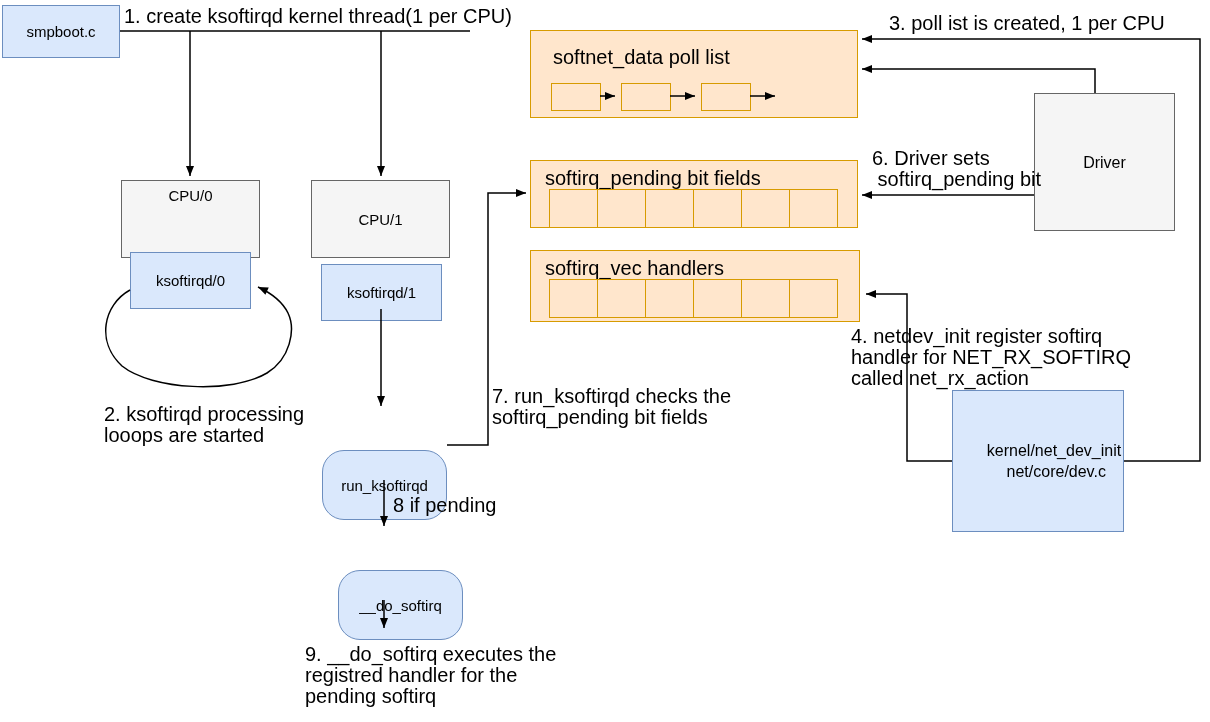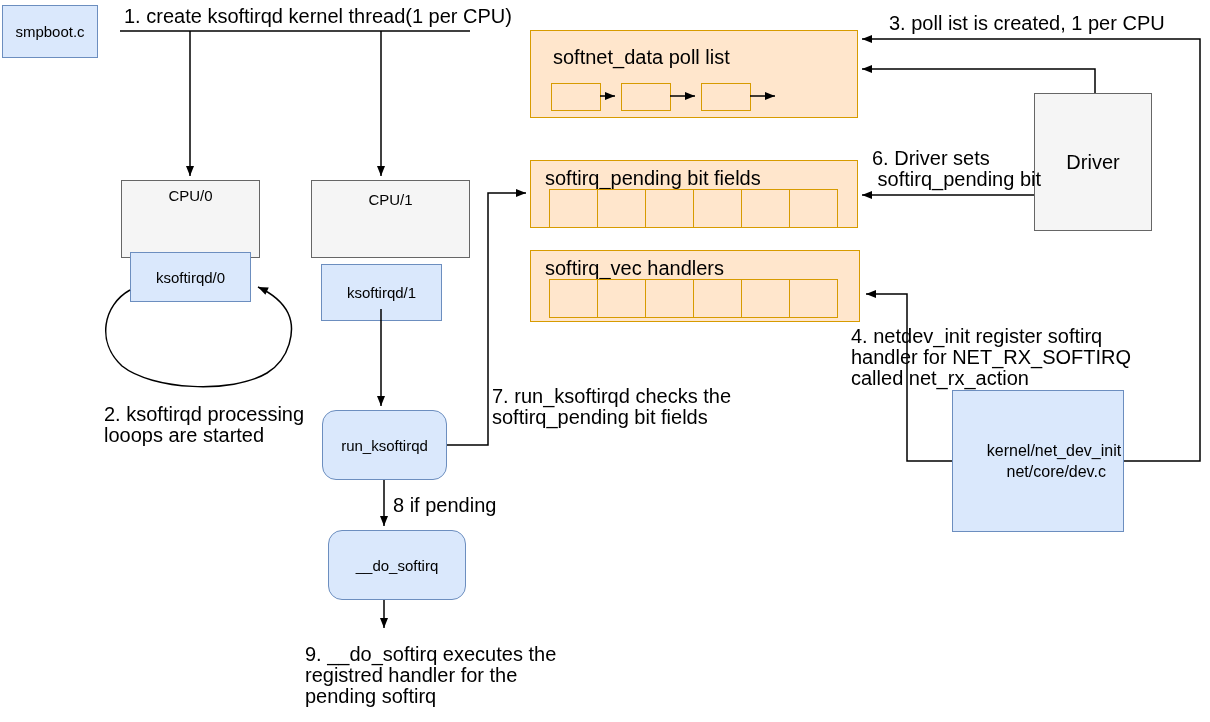--- a/index.html
+++ b/index.html
@@ -14,21 +14,21 @@
     font-family:"Liberation Sans", sans-serif; color:#000; overflow:hidden;
   }
   .node{
     position:absolute; display:flex; align-items:center; justify-content:center;
     box-sizing:border-box; font-size:15px; text-align:center; white-space:pre-wrap;
     line-height:21px;
   }
   .blue{background:var(--blue-fill); border:1px solid var(--blue-stroke);}
   .gray{background:var(--gray-fill); border:1px solid var(--gray-stroke);}
   .orange{background:var(--orange-fill); border:1px solid var(--orange-stroke);}
-  .rounded{border-radius:14px;}
+  .rounded{border-radius:22px;margin-top:40px;}
   .container{display:block;}
   .olabel{position:absolute; left:14px; top:7px; font-size:20px; white-space:nowrap;}
   .bitcells{position:absolute; left:18px; top:28px; display:flex;}
   .bitcell{width:49px; height:39px; border:1px solid var(--orange-stroke);
     margin-left:-1px; box-sizing:border-box;}
   .bitcell:first-child{margin-left:0;}
   .pollcells{position:absolute; left:0; top:0; width:100%; height:100%;}
   .pollcell{position:absolute; top:52px; width:50px; height:28px;
     border:1px solid var(--orange-stroke); box-sizing:border-box;}
   .pollcell:nth-child(1){left:20px;}
@@ -37,31 +37,31 @@
   .ann{position:absolute; font-size:20px; line-height:21px; white-space:pre-wrap;}
   svg.overlay{position:absolute; left:0; top:0; pointer-events:none;}
   .ln{fill:none; stroke:var(--line); stroke-width:1.5;}
 </style>
 </head>
 <body>
 
 <div class="canvas">
 
   <div class="node gray" style="left:121px; top:180px; width:139px; height:78px; align-items:flex-start; padding-top:4px;">CPU/0</div>
-  <div class="node gray" style="left:311px; top:180px; width:159px; height:78px; align-items:flex-start; padding-top:8px;">CPU/1</div>
+  <div class="node gray" style="left:311px; top:180px; width:139px; height:78px; align-items:flex-start; padding-top:28px;">CPU/1</div>
 
-  <div class="node blue" style="left:2px; top:5px; width:96px; height:53px;">smpboot.c</div>
-  <div class="node blue" style="left:130px; top:252px; width:121px; height:50px;">ksoftirqd/0</div>
+  <div class="node blue" style="left:2px; top:5px; width:118px; height:53px;">smpboot.c</div>
+  <div class="node blue" style="left:130px; top:252px; width:121px; height:57px;">ksoftirqd/0</div>
   <div class="node blue" style="left:321px; top:264px; width:121px; height:57px;">ksoftirqd/1</div>
   <div class="node blue rounded" style="left:322px; top:410px; width:125px; height:70px;">run_ksoftirqd</div>
-  <div class="node blue rounded" style="left:328px; top:530px; width:138px; height:70px;">__do_softirq</div>
+  <div class="node blue rounded" style="left:338px; top:530px; width:125px; height:70px;">__do_softirq</div>
   <div class="node blue" style="left:952px; top:390px; width:172px; height:142px; font-size:16px;padding-left:32px;">kernel/net_dev_init
  net/core/dev.c</div>
 
-  <div class="node gray" style="left:1034px; top:93px; width:118px; height:138px; font-size:20px;">Driver</div>
+  <div class="node gray" style="left:1034px; top:93px; width:141px; height:138px; font-size:16px;">Driver</div>
 
   <div class="node orange container" style="left:530px; top:30px; width:328px; height:88px;">
     <div class="olabel" style="left:22px; top:16px;">softnet_data poll list</div>
     <div class="pollcells"><div class="pollcell"></div><div class="pollcell"></div><div class="pollcell"></div></div>
     
   </div>
 
   <div class="node orange container" style="left:530px; top:160px; width:328px; height:68px;">
     <div class="olabel">softirq_pending bit fields</div>
     <div class="bitcells"><div class="bitcell"></div><div class="bitcell"></div><div class="bitcell"></div><div class="bitcell"></div><div class="bitcell"></div><div class="bitcell"></div></div>

